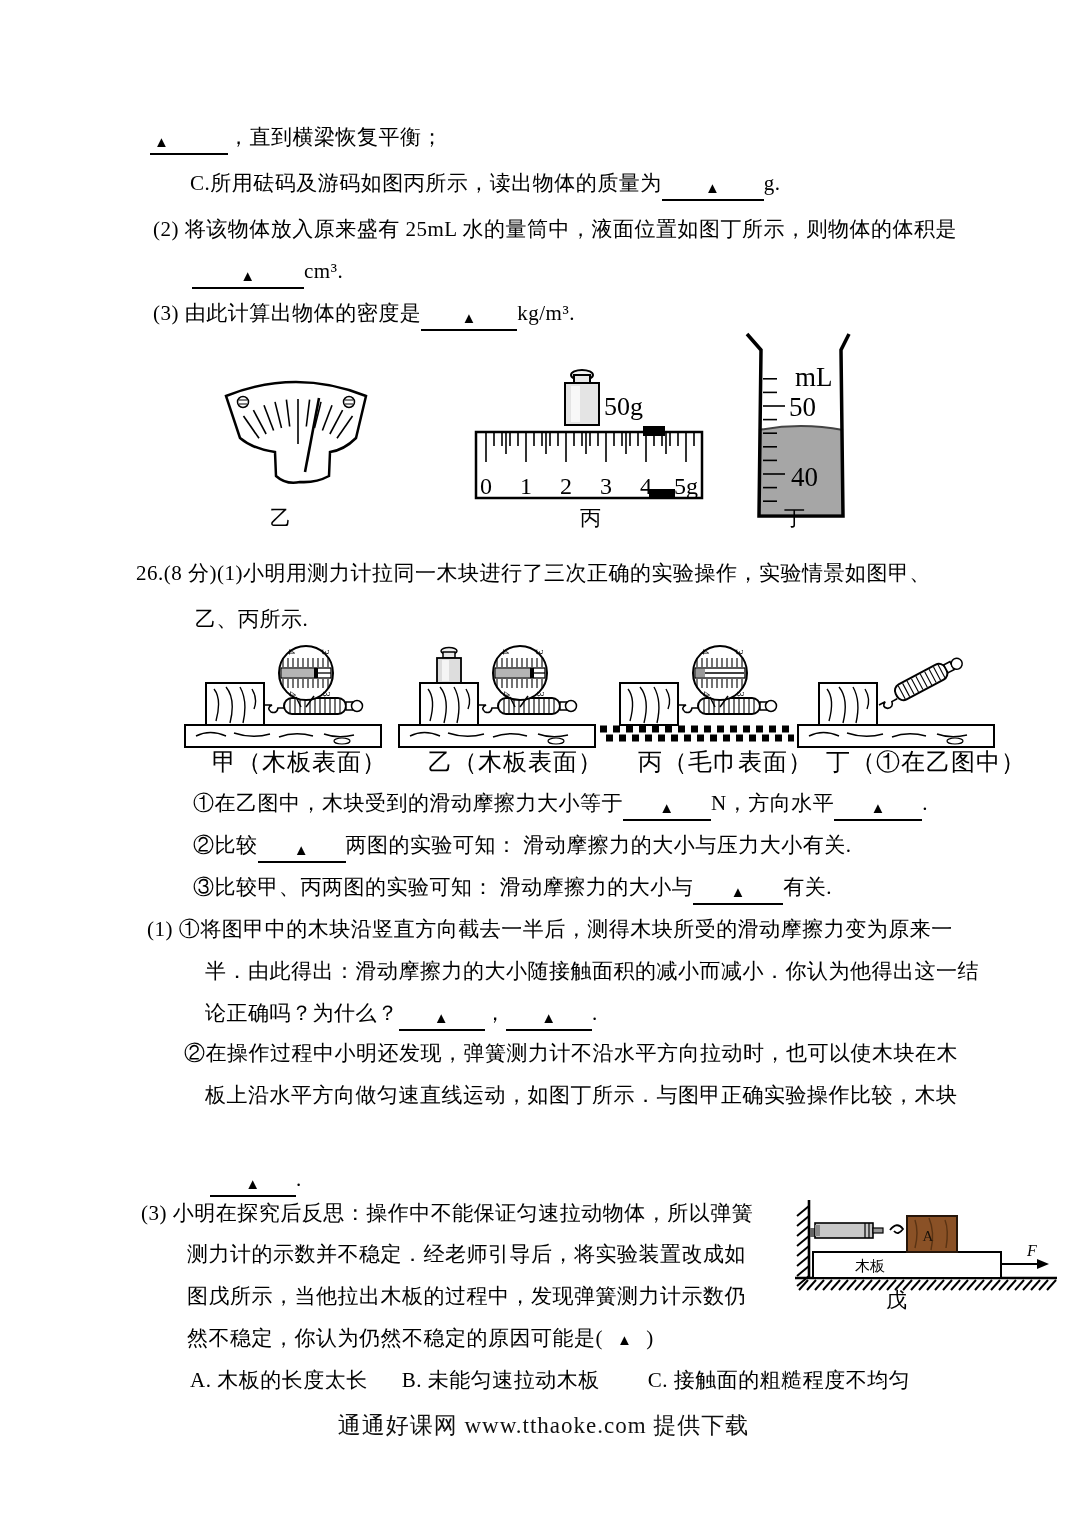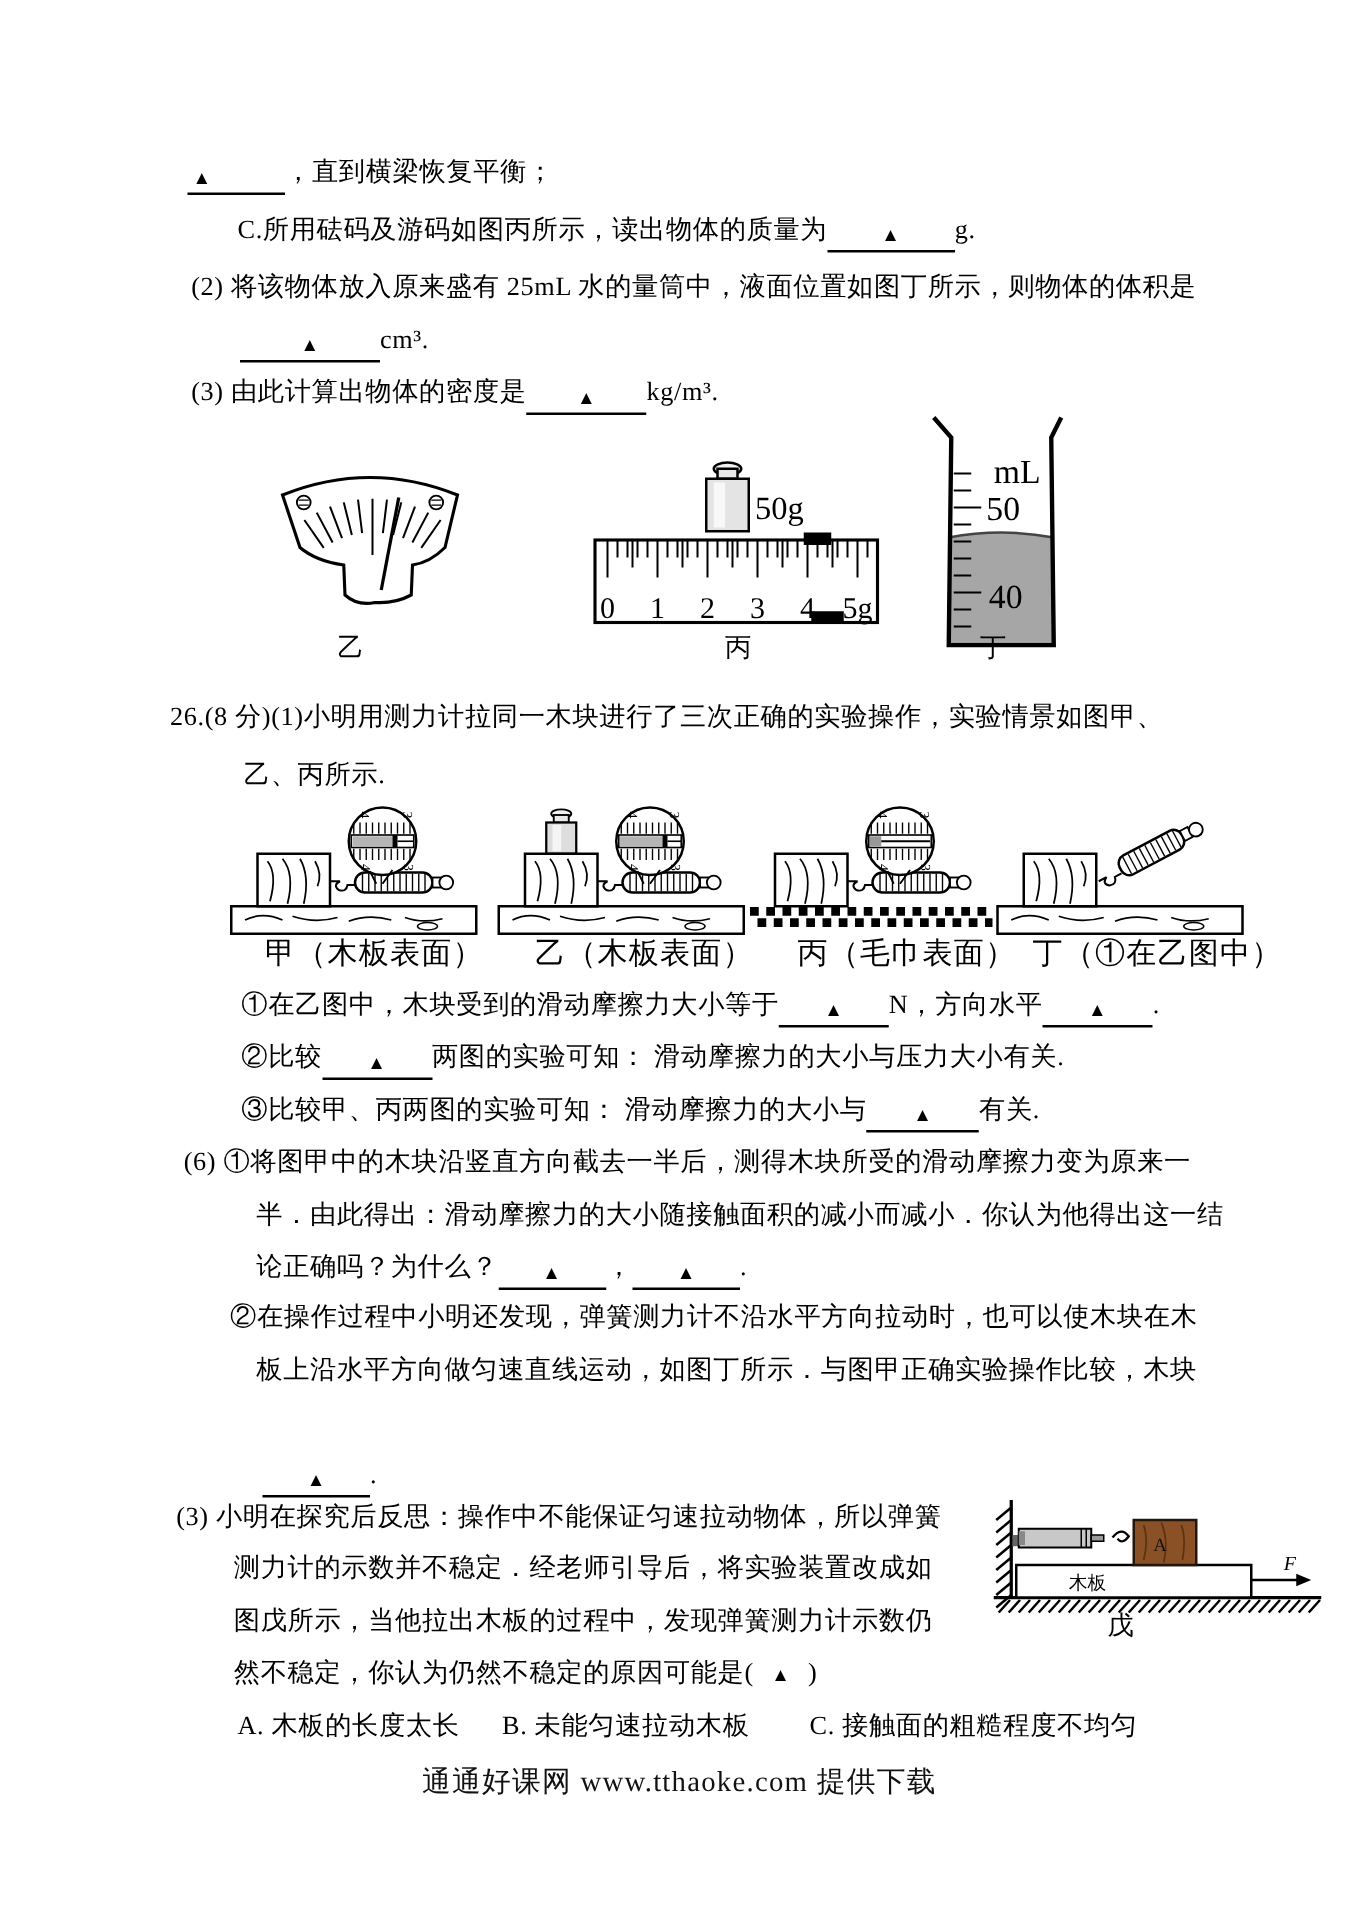--- a/index.html
+++ b/index.html
@@ -347,21 +347,21 @@
   <div class="t" style="left:193px;top:790px;">
     <span>①在乙图中，木块受到的滑动摩擦力大小等于</span><span class="blank" style="width:88px;"><span>▲</span></span><span>N，方向水平</span><span class="blank" style="width:88px;"><span>▲</span></span><span>.</span>
   </div>
   <div class="t" style="left:193px;top:832px;">
     <span>②比较</span><span class="blank" style="width:88px;"><span>▲</span></span><span>两图的实验可知： 滑动摩擦力的大小与压力大小有关.</span>
   </div>
   <div class="t" style="left:193px;top:874px;">
     <span>③比较甲、丙两图的实验可知： 滑动摩擦力的大小与</span><span class="blank" style="width:90px;"><span>▲</span></span><span>有关.</span>
   </div>
 
-  <div class="t" style="left:147px;top:916px;"><span>(6) ①将图甲中的木块沿竖直方向截去一半后，测得木块所受的滑动摩擦力变为原来一</span></div>
+  <div class="t" style="left:147px;top:916px;"><span>(1) ①将图甲中的木块沿竖直方向截去一半后，测得木块所受的滑动摩擦力变为原来一</span></div>
   <div class="t" style="left:205px;top:1000px;">
     <span>论正确吗？为什么？</span><span class="blank" style="width:86px;"><span>▲</span></span><span>，</span><span class="blank" style="width:86px;"><span>▲</span></span><span>.</span>
   </div>
   <div class="t" style="left:205px;top:958px;"><span>半．由此得出：滑动摩擦力的大小随接触面积的减小而减小．你认为他得出这一结</span></div>
 
   <div class="t" style="left:184px;top:1040px;"><span>②在操作过程中小明还发现，弹簧测力计不沿水平方向拉动时，也可以使木块在木</span></div>
   <div class="t" style="left:205px;top:1082px;"><span>板上沿水平方向做匀速直线运动，如图丁所示．与图甲正确实验操作比较，木块</span></div>
   <div class="t" style="left:210px;top:1166px;">
     <span class="blank" style="width:86px;"><span>▲</span></span><span>.</span>
   </div>

